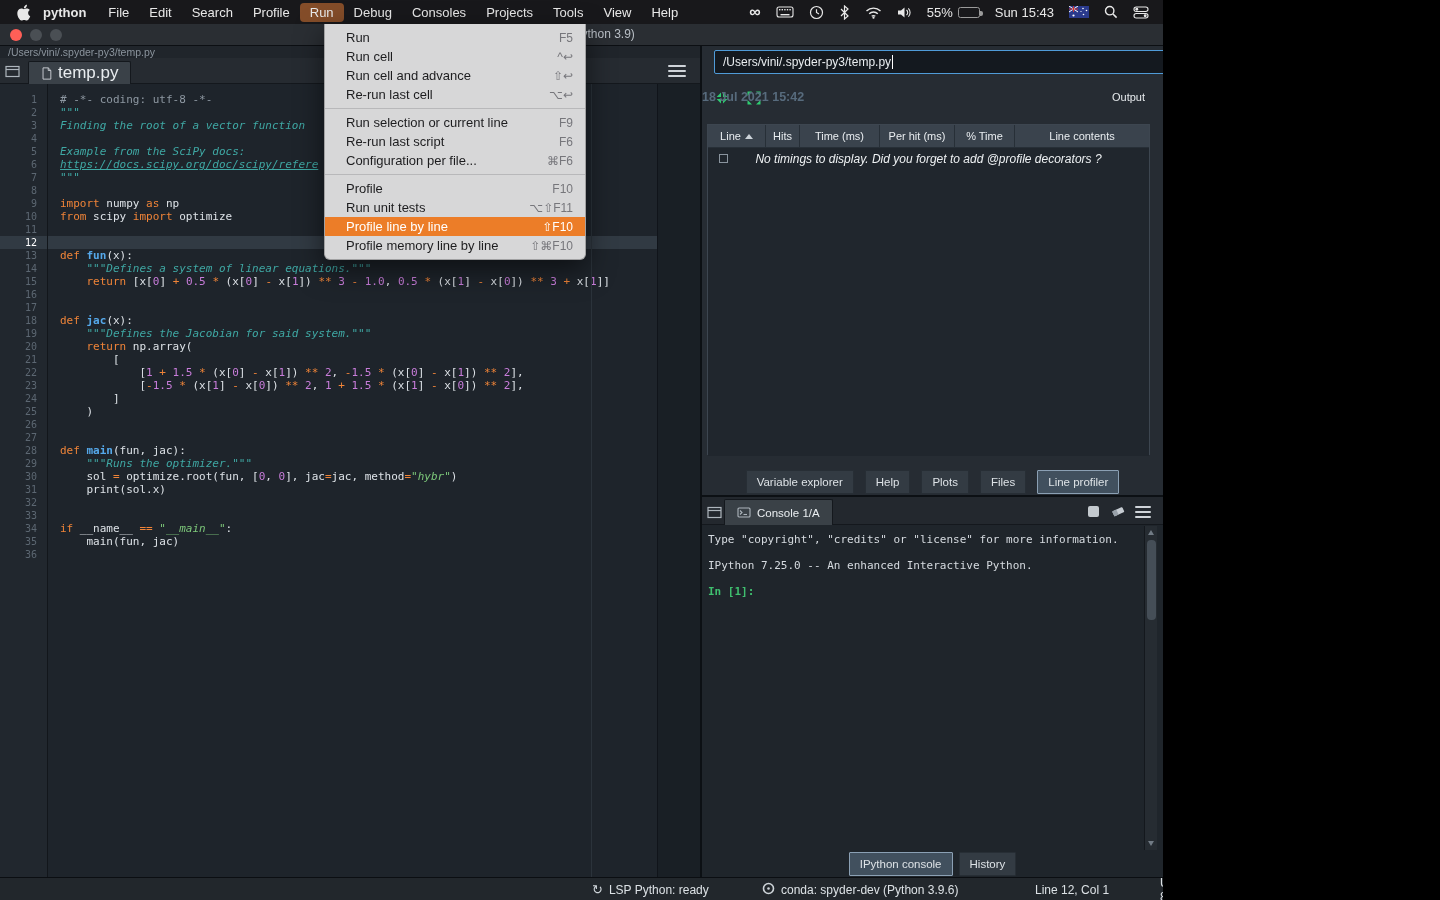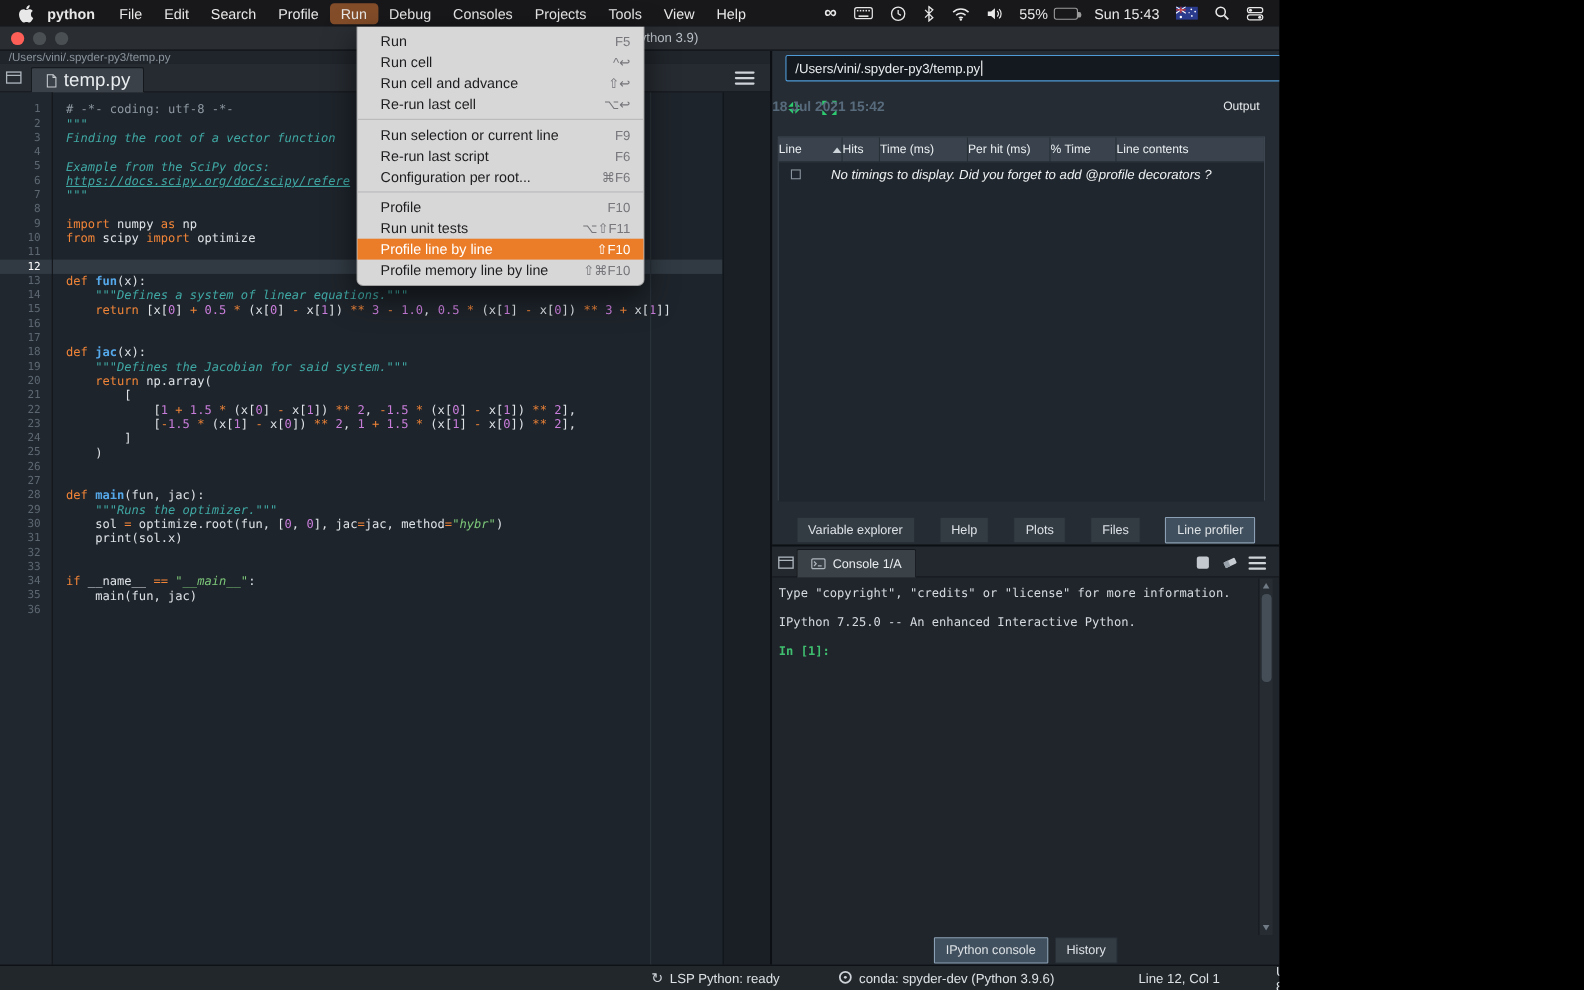--- a/index.html
+++ b/index.html
@@ -66,27 +66,27 @@
   #combo-arrow{position:absolute;left:534px;top:4px;width:18px;height:24px;color:#9aa4ad;font-size:10px;display:flex;align-items:center;justify-content:center}
   #doc-icon{position:absolute;left:557px;top:7px}
   #play-tri{position:absolute;left:585px;top:10px;width:0;height:0;border-left:10px solid #2ecc71;border-top:5.5px solid transparent;border-bottom:5.5px solid transparent}
   #profile-label{position:absolute;left:601px;top:10px;font-size:11px;color:#e9edf0}
   #stop-label{position:absolute;left:696px;top:10px;font-size:15px;color:#6b7480}
   .green-ic{position:absolute;top:44px}
   #timestamp{position:absolute;left:0;right:0;top:44px;text-align:left;font-size:12.5px;font-weight:bold;color:#576b7d}
   #output-label{position:absolute;right:18px;top:45px;font-size:11px;color:#e6eaed}
   #ptable{position:absolute;left:5px;right:13px;top:78px;height:331px;border:1px solid #3d4650;background:#20262d}
   #phead{display:flex;height:22px;background:#3a434d}
-  .pcol{border-right:1px solid #272f37;display:flex;align-items:center;justify-content:space-between;font-size:11px;color:#e9edf0;gap:4px}
+  .pcol{border-right:1px solid #272f37;display:flex;align-items:center;justify-content:center;font-size:11px;color:#e9edf0;gap:4px}
   .pcol0{width:58px}.pcol1{width:34px}.pcol2{width:80px}.pcol3{width:75px}.pcol4{width:60px}.pcol5{flex:1;border-right:none}
   .sort-arrow{width:0;height:0;border-left:4px solid transparent;border-right:4px solid transparent;border-bottom:5px solid #ccd3d9}
   #pbody{position:relative;height:309px;background:#20262d;border-top:1px solid #272f37}
   #expander{position:absolute;left:11px;top:6px;width:9px;height:9px;border:1px solid #8a949e}
   #empty-msg{position:absolute;left:0;right:0;top:4px;text-align:center;font-size:12px;font-style:italic;color:#eef1f3}
-  #ptabs{position:absolute;left:0;right:0;top:424px;display:flex;justify-content:center;gap:22px}
+  #ptabs{position:absolute;left:0;right:0;top:424px;display:flex;justify-content:center;gap:11px}
   .ptab{height:24px;padding:0 10px;background:#333b43;color:#dde2e6;font-size:11.5px;display:flex;align-items:center;border:1px solid #272e35;border-radius:1px}
   .ptab.selected{background:#41505e;border:1px solid #8ba0b4}
 
   
   #console{position:absolute;left:0;right:0;top:449px;bottom:0;background:#1f252b;border-top:2px solid #0c1014}
   #ctabbar{position:relative;height:28px;background:#23282e;border-bottom:1px solid #14181d}
   #console-pane-icon{position:absolute;left:5px;top:8px}
   .ctab{position:absolute;left:22px;top:2px;height:26px;background:#3a4147;border:1px solid #14181d;border-bottom:none;padding:0 12px;display:flex;align-items:center;gap:6px;color:#e9edf0;font-size:11.5px;border-radius:2px 2px 0 0}
   #sq-icon{position:absolute;right:64px;top:9px;width:11px;height:11px;background:#c3c9ce;border-radius:2px}
   #eraser-icon{position:absolute;right:36px;top:6px}
@@ -479,21 +479,21 @@
       <div class="menu-sep"></div>
       <div class="menu-item">
         <span>Run selection or current line</span>
         <span class="sc">F9</span>
       </div>
       <div class="menu-item">
         <span>Re-run last script</span>
         <span class="sc">F6</span>
       </div>
       <div class="menu-item">
-        <span>Configuration per root...</span>
+        <span>Configuration per file...</span>
         <span class="sc">⌘F6</span>
       </div>
       <div class="menu-sep"></div>
       <div class="menu-item">
         <span>Profile</span>
         <span class="sc">F10</span>
       </div>
       <div class="menu-item">
         <span>Run unit tests</span>
         <span class="sc">⌥⇧F11</span>

